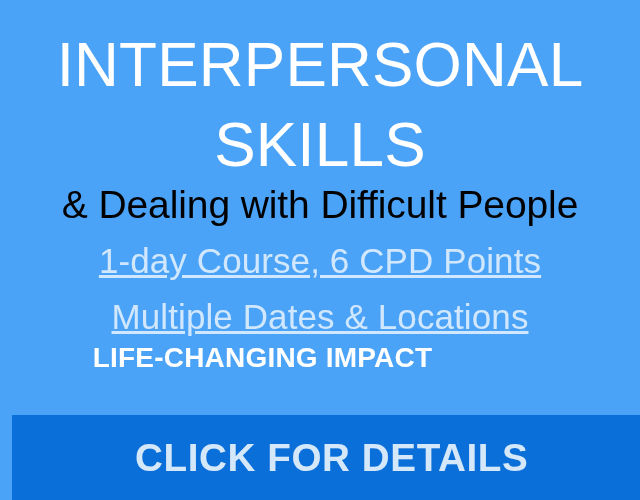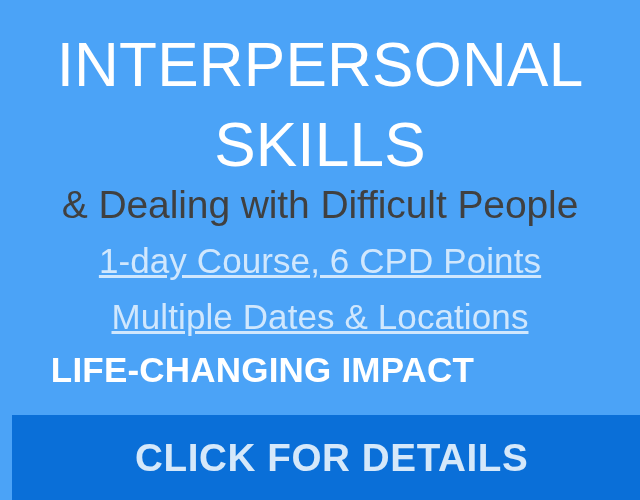--- a/index.html
+++ b/index.html
@@ -54,21 +54,21 @@
     white-space: nowrap;
     transform: scaleX(0.985);
   }
 
   .subhead {
     position: absolute;
     left: 0;
     top: 182px;
     width: 640px;
     text-align: center;
-    color: #404040;
+    color: #000000;
     font-weight: 300;
     font-size: 39px;
     line-height: 46px;
     letter-spacing: -0.1px;
     white-space: nowrap;
   }
 
   .detail-line {
     position: absolute;
     left: 0;
@@ -81,26 +81,26 @@
     letter-spacing: 0.1px;
     white-space: nowrap;
     text-decoration: underline;
   }
   .detail-line.line-1 { top: 240px; }
   .detail-line.line-2 { top: 296px; }
 
   .impact-line {
     position: absolute;
     left: 0;
-    top: 351px;
+    top: 339px;
     width: 525px;
     text-align: center;
     color: #ffffff;
     font-weight: 600;
-    font-size: 35px;
+    font-size: 28px;
     line-height: 38px;
     letter-spacing: 0.2px;
     white-space: nowrap;
   }
 
   
   .cta-bar {
     position: absolute;
     left: 0;
     top: 415px;

